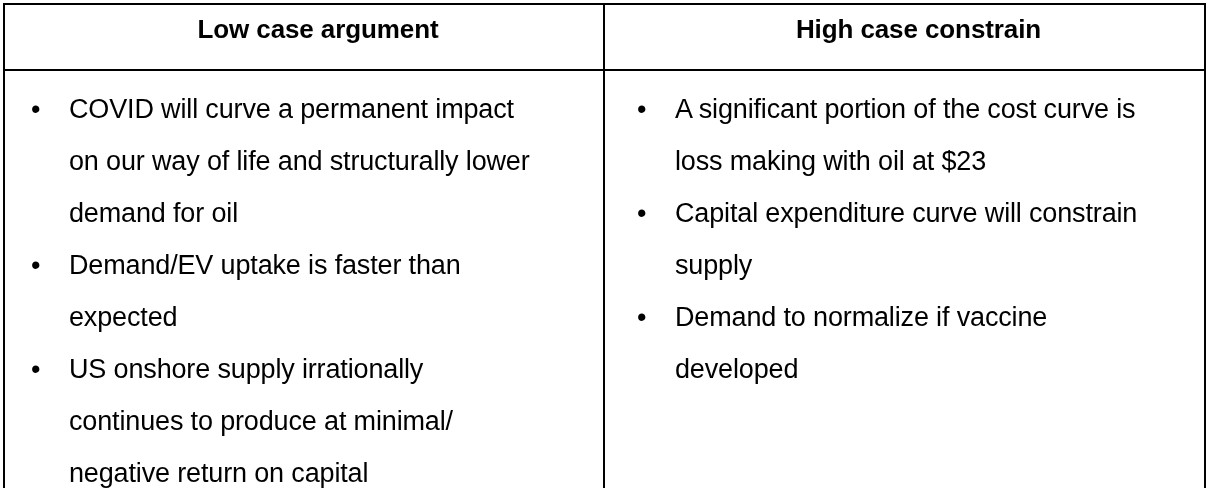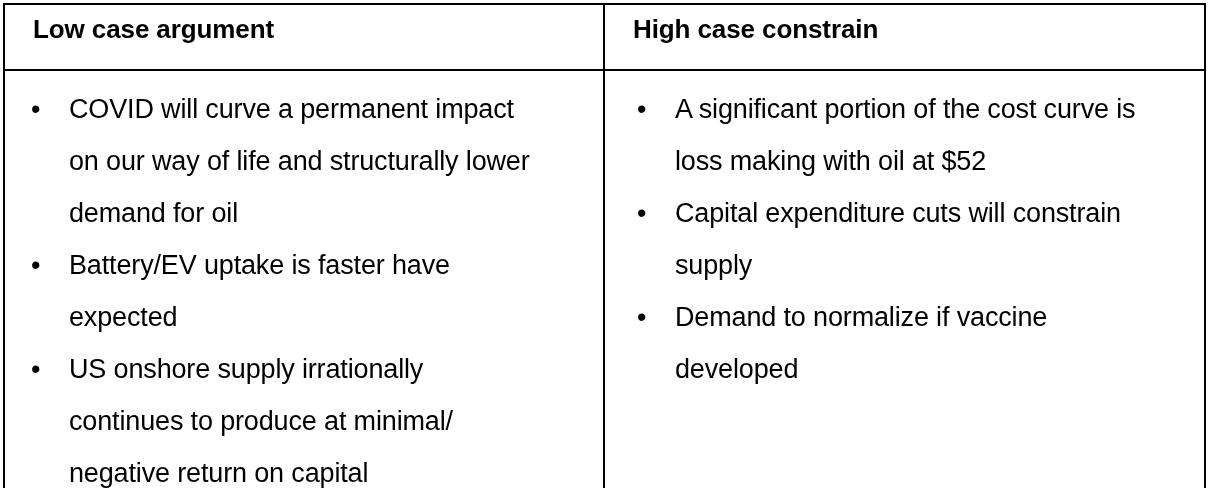--- a/index.html
+++ b/index.html
@@ -43,21 +43,21 @@
   .arg-table td {
     border: 2px solid #000000;
     vertical-align: top;
     padding: 0;
     background: #ffffff;
   }
 
   
   .arg-table thead th {
     height: 64px;
-    text-align: left;
+    text-align: center;
   }
   .header-cell-inner {
     padding: 8px 0 0 28px;
   }
   .header-title {
     font-size: 26px;
     font-weight: bold;
     line-height: 32px;
     letter-spacing: -0.1px;
     white-space: nowrap;
@@ -143,40 +143,40 @@
 
         <td class="col-low-cell">
           <div class="body-cell-inner">
             <ul class="bullet-list">
               <li class="bullet-item">
                 <span class="bullet-marker">•</span>
                 <span class="bullet-text">COVID will curve a permanent impact on our way of life and structurally lower demand for oil</span>
               </li>
               <li class="bullet-item">
                 <span class="bullet-marker">•</span>
-                <span class="bullet-text">Battery/EV uptake is faster have expected</span>
+                <span class="bullet-text">Demand/EV uptake is faster than expected</span>
               </li>
               <li class="bullet-item">
                 <span class="bullet-marker">•</span>
                 <span class="bullet-text">US onshore supply irrationally continues to produce at minimal/ negative return on capital</span>
               </li>
             </ul>
           </div>
         </td>
 
         <td class="col-high-cell">
           <div class="body-cell-inner">
             <ul class="bullet-list">
               <li class="bullet-item">
                 <span class="bullet-marker">•</span>
-                <span class="bullet-text">A significant portion of the cost curve is loss making with oil at $52</span>
+                <span class="bullet-text">A significant portion of the cost curve is loss making with oil at $23</span>
               </li>
               <li class="bullet-item">
                 <span class="bullet-marker">•</span>
-                <span class="bullet-text">Capital expenditure cuts will constrain supply</span>
+                <span class="bullet-text">Capital expenditure curve will constrain supply</span>
               </li>
               <li class="bullet-item">
                 <span class="bullet-marker">•</span>
                 <span class="bullet-text">Demand to normalize if vaccine developed</span>
               </li>
             </ul>
           </div>
         </td>
 
       </tr>

